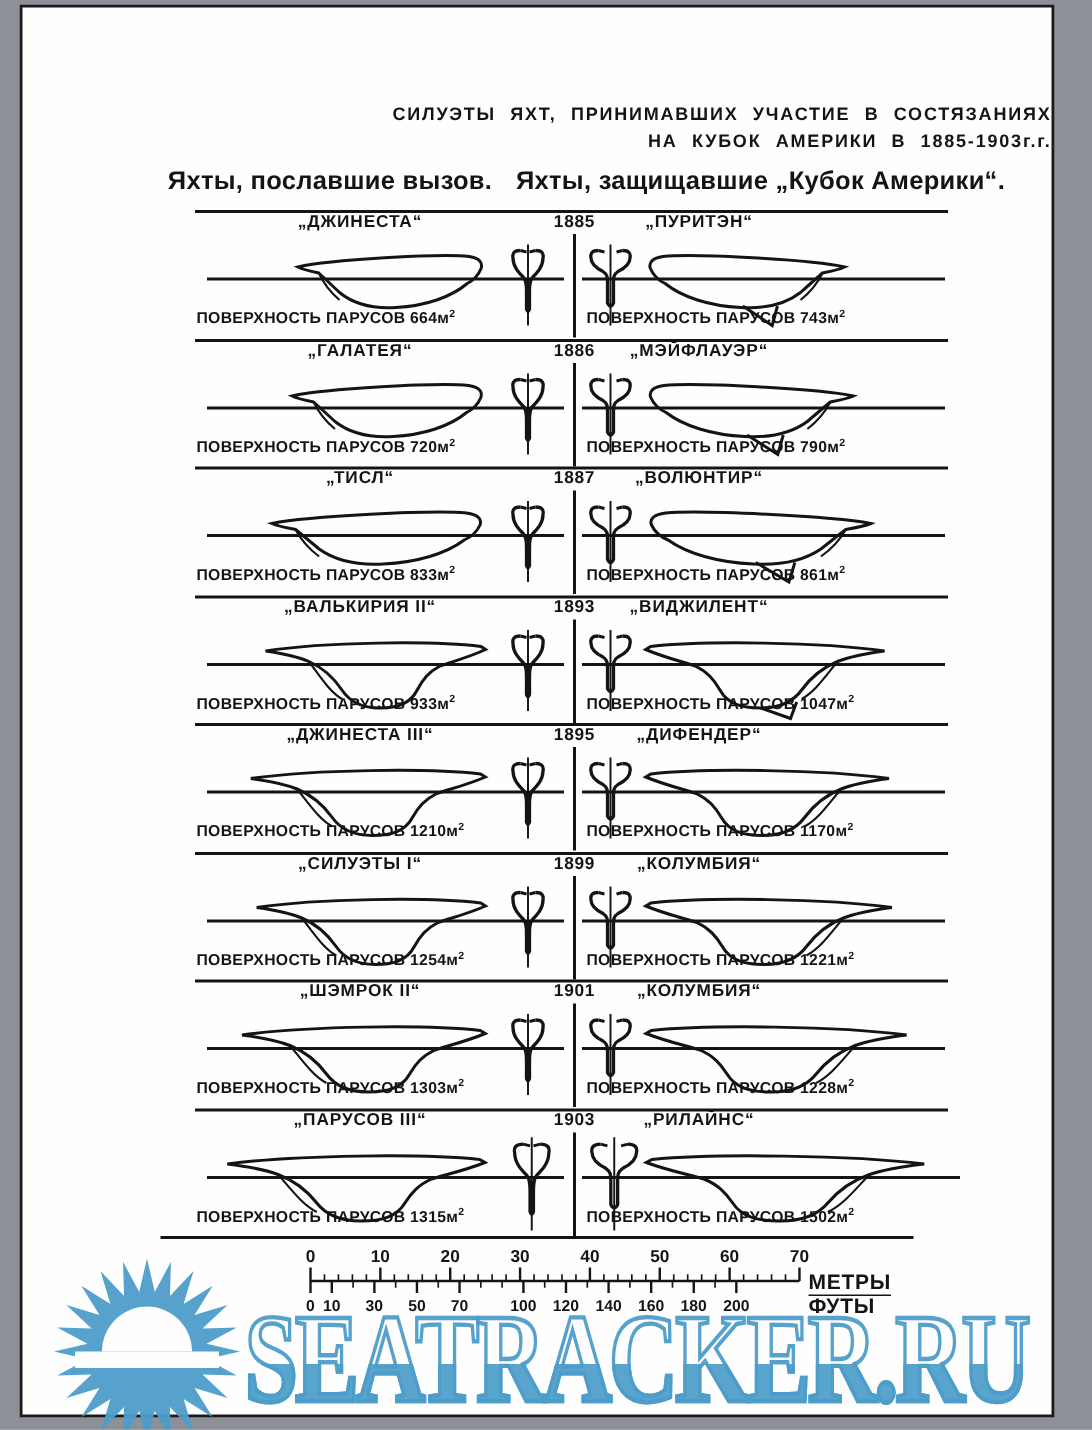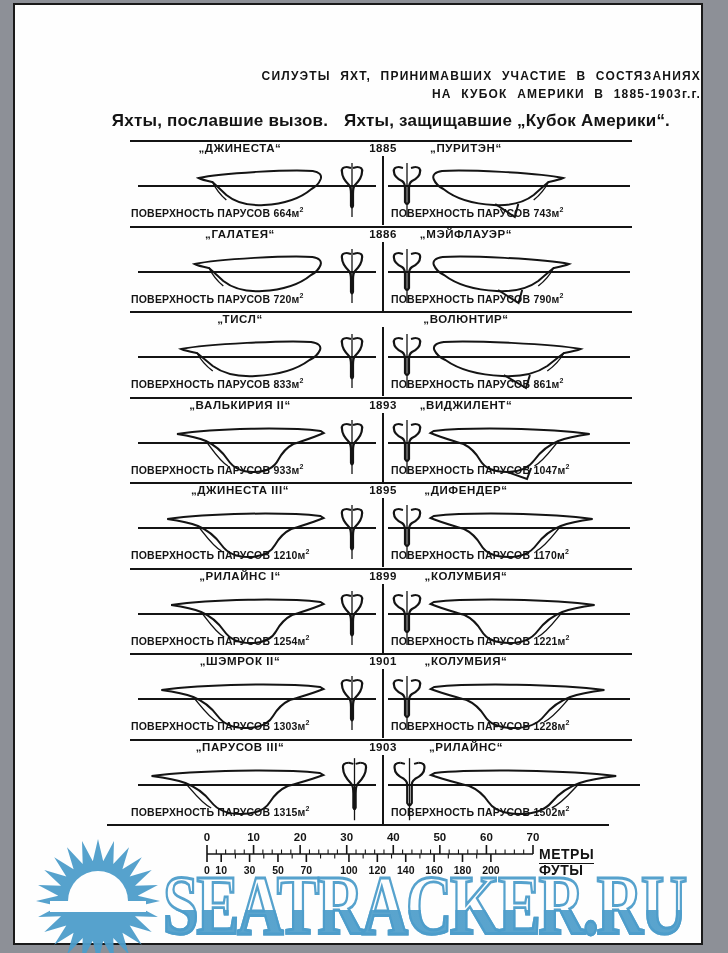--- a/index.html
+++ b/index.html
@@ -117,20 +117,21 @@
           <svg viewBox="0 0 36 60" width="36" height="60" preserveAspectRatio="none" class="section" style="left: 351px; top: 22px;">
             <path d="M18,1 L18,55" fill="none" stroke="#141414" vector-effect="non-scaling-stroke" stroke-width="1.3"></path>
             <path d="M10,5 Q4,5 5,10 C5,14 9,17 13,19 C16,21 16,23 16,26 L16,40 Q18,44 20,40 L20,26 C20,23 20,21 23,19 C27,17 31,14 31,10 Q32,5 26,5" fill="none" stroke="#141414" vector-effect="non-scaling-stroke" stroke-width="2.2"></path>
             <path d="M10,5 L14,6 M26,5 L22,6" fill="none" stroke="#141414" vector-effect="non-scaling-stroke" stroke-width="2"></path>
           </svg>
           <div class="arealabel left"><span>ПОВЕРХНОСТЬ ПАРУСОВ </span><span>720м</span><sup>2</sup></div>
           <div class="arealabel right"><span>ПОВЕРХНОСТЬ ПАРУСОВ </span><span>790м</span><sup>2</sup></div>
         </div>
         <div class="row" style="top: 306px;">
           <div class="sep"></div>
+          <div class="year">1887</div>
           <div class="divider"></div>
           <div class="yname left">„ТИСЛ“</div>
           <div class="yname right">„ВОЛЮНТИР“</div>
           <div class="wl left"></div>
           <div class="wl right"></div>
           <svg viewBox="0 0 200 62" width="150" height="62" preserveAspectRatio="none" class="hull" style="left: 138px; top: 22px;">
             <path d="M7,16 C40,11 150,7 180,9 C190,10 194,13 192,17 C189,22 184,25 178,27 C162,36 136,42 106,43 C82,44 62,40 49,33 C41,28 33,23 28,20 C21,19 13,18 7,16 Z" fill="none" stroke="#141414" vector-effect="non-scaling-stroke" stroke-width="2"></path>
             <path d="M28,20 C33,27 40,33 49,38" fill="none" stroke="#141414" vector-effect="non-scaling-stroke" stroke-width="1.4"></path>
           </svg>
           <svg viewBox="0 0 200 62" width="158" height="62" preserveAspectRatio="none" class="hull" style="left: 390px; top: 22px;">
@@ -211,21 +212,21 @@
             <path d="M10,5 Q4,5 5,10 C5,14 9,17 13,19 C16,21 16,23 16,26 L16,40 Q18,44 20,40 L20,26 C20,23 20,21 23,19 C27,17 31,14 31,10 Q32,5 26,5" fill="none" stroke="#141414" vector-effect="non-scaling-stroke" stroke-width="2.2"></path>
             <path d="M10,5 L14,6 M26,5 L22,6" fill="none" stroke="#141414" vector-effect="non-scaling-stroke" stroke-width="2"></path>
           </svg>
           <div class="arealabel left"><span>ПОВЕРХНОСТЬ ПАРУСОВ </span><span>1210м</span><sup>2</sup></div>
           <div class="arealabel right"><span>ПОВЕРХНОСТЬ ПАРУСОВ </span><span>1170м</span><sup>2</sup></div>
         </div>
         <div class="row" style="top: 563px;">
           <div class="sep"></div>
           <div class="year">1899</div>
           <div class="divider"></div>
-          <div class="yname left">„РИЛАЙНС I“</div>
+          <div class="yname left">„СИЛУЭТЫ I“</div>
           <div class="yname right">„КОЛУМБИЯ“</div>
           <div class="wl left"></div>
           <div class="wl right"></div>
           <svg viewBox="0 0 200 62" width="158" height="62" preserveAspectRatio="none" class="hull" style="left: 130px; top: 22px;">
             <path d="M4,15 C55,9 150,8 193,12 L197,14 C183,19 168,22 157,25 C147,29 142,34 137,41 C131,50 120,53 104,53 C88,53 78,49 71,41 C63,32 54,26 42,22 C30,18 13,16 4,15 Z" fill="none" stroke="#141414" vector-effect="non-scaling-stroke" stroke-width="2"></path>
             <path d="M42,22 C52,32 60,42 71,47" fill="none" stroke="#141414" vector-effect="non-scaling-stroke" stroke-width="1.4"></path>
           </svg>
           <svg viewBox="0 0 200 62" width="170" height="62" preserveAspectRatio="none" class="hull" style="left: 390px; top: 22px;">
             <g transform="translate(200,0) scale(-1,1)">
               <path d="M4,15 C55,9 150,8 193,12 L197,14 C183,19 168,22 157,25 C147,29 142,34 137,41 C131,50 120,53 104,53 C88,53 78,49 71,41 C63,32 54,26 42,22 C30,18 13,16 4,15 Z" fill="none" stroke="#141414" vector-effect="non-scaling-stroke" stroke-width="2"></path>

